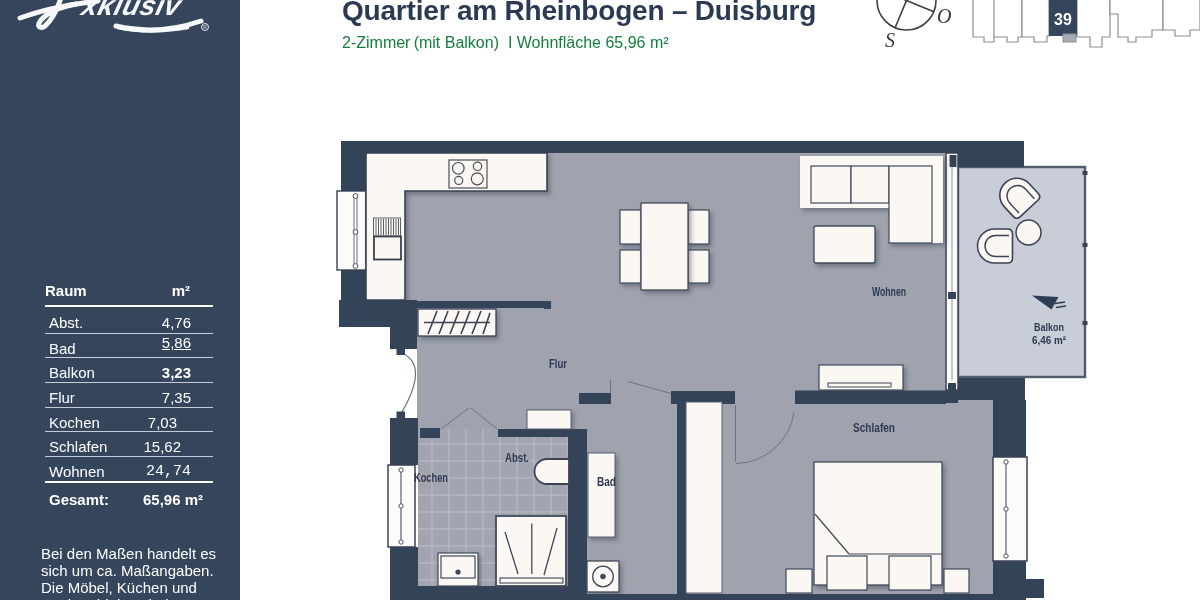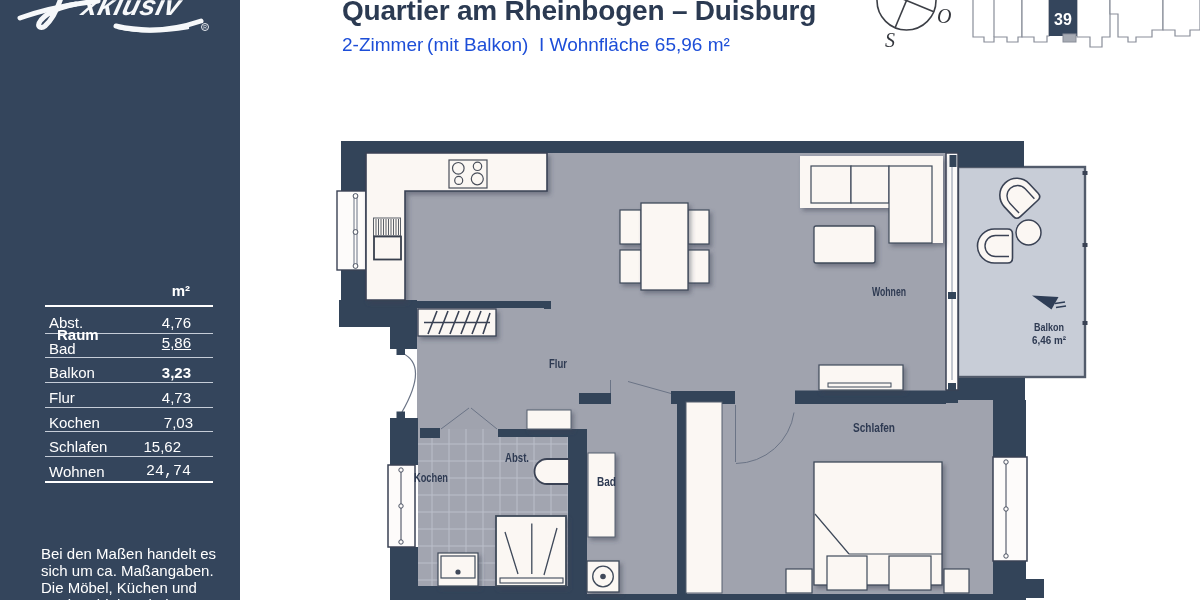--- a/index.html
+++ b/index.html
@@ -25,21 +25,21 @@
     <text x="84" y="15" font-size="28" letter-spacing="0.5">xklusiv</text>
   </g>
 
   <circle cx="205" cy="27" r="3.5" fill="none" stroke="#e8ecf2" stroke-width="1"></circle>
   <text x="205" y="29.3" text-anchor="middle" font-size="5" fill="#e8ecf2" font-family="Liberation Sans">R</text>
 </svg>
 
 <div class="abs" style="left:45px;top:282px;width:168px;color:#fff;font-size:15px;">
 
   <div style="position:relative;height:23px;font-weight:bold;">
-    <span style="position:absolute;left:12px;margin-top:44px;">Raum</span>
+    <span style="position:absolute;left:0;">Raum</span>
     <span style="position:absolute;right:23px;">m²</span>
   </div>
   <div style="border-top:2px solid #fff;"></div>
 
   <div style="position:relative;height:25.7px;">
         <span style="position:absolute;left:4px;top:7px;">Abst.</span>
         <span style="position:absolute;right:22px;top:7px;">4,76</span>
       </div>
   <div style="border-top:1px solid #c6cdd8;"></div>
 
@@ -50,51 +50,55 @@
   <div style="border-top:1px solid #c6cdd8;"></div>
 
   <div style="position:relative;height:23.7px;">
         <span style="position:absolute;left:4px;top:6px;">Balkon</span>
         <span style="position:absolute;right:22px;top:6px;font-weight:bold;">3,23</span>
       </div>
   <div style="border-top:1px solid #c6cdd8;"></div>
 
   <div style="position:relative;height:23.7px;">
         <span style="position:absolute;left:4px;top:6px;">Flur</span>
-        <span style="position:absolute;right:22px;top:6px;">4,73</span>
+        <span style="position:absolute;right:22px;top:6px;">7,35</span>
       </div>
   <div style="border-top:1px solid #c6cdd8;"></div>
 
   <div style="position:relative;height:23.7px;">
         <span style="position:absolute;left:4px;top:6px;">Kochen</span>
-        <span style="position:absolute;right:20px;top:6px;margin-left:25px;">7,03</span>
+        <span style="position:absolute;right:36px;top:6px;margin-left:25px;">7,03</span>
       </div>
   <div style="border-top:1px solid #c6cdd8;"></div>
 
   <div style="position:relative;height:23.7px;">
         <span style="position:absolute;left:4px;top:6px;">Schlafen</span>
         <span style="position:absolute;right:32px;top:6px;">15,62</span>
       </div>
   <div style="border-top:1px solid #c6cdd8;"></div>
 
   <div style="position:relative;height:23.7px;">
         <span style="position:absolute;left:4px;top:6px;">Wohnen</span>
         <span style="position:absolute;right:22px;top:6px;font-family:Liberation Mono, monospace;">24,74</span>
       </div>
   <div style="border-top:2px solid #fff;"></div>
 
+  <div style="position:relative;height:26px;font-weight:bold;">
+        <span style="position:absolute;left:4px;top:8px;">Gesamt:</span>
+        <span style="position:absolute;right:10px;top:8px;">65,96 m²</span>
+      </div>
 </div>
 
 <div class="abs" style="left:41px;top:545px;width:215px;color:#fff;font-size:15px;line-height:17px;">
 Bei den Maßen handelt es<br>sich um ca. Maßangaben.<br>Die Möbel, Küchen und<br>Sanitärobjekte sind
 </div>
 
 <div class="abs" style="left:342px;top:-5px;font-size:28px;font-weight:bold;color:#2b3a52;letter-spacing:-0.2px;">Quartier am Rheinbogen – Duisburg</div>
 
-<div class="abs" style="left:342px;top:34px;font-size:19px;color:#1d4ed8;">2-Zimmer (mit Balkon) &nbsp;I&nbsp;Wohnfläche 65,96 m²</div>
+<div class="abs" style="left:342px;top:34px;font-size:16px;color:#15803d;">2-Zimmer (mit Balkon) &nbsp;I&nbsp;Wohnfläche 65,96 m²</div>
 
 <svg class="abs" style="left:0;top:0;" width="1200" height="600" viewBox="0 0 1200 600">
   <defs>
     <filter id="sh" x="-30%" y="-30%" width="180%" height="180%">
       <feDropShadow dx="2.5" dy="3" stdDeviation="2.2" flood-color="#3a4254" flood-opacity="0.45"></feDropShadow>
     </filter>
   </defs>
 
   <g stroke="#3c3f46" stroke-width="1.6" fill="none">
     <circle cx="906.5" cy="0.5" r="29.5"></circle>

